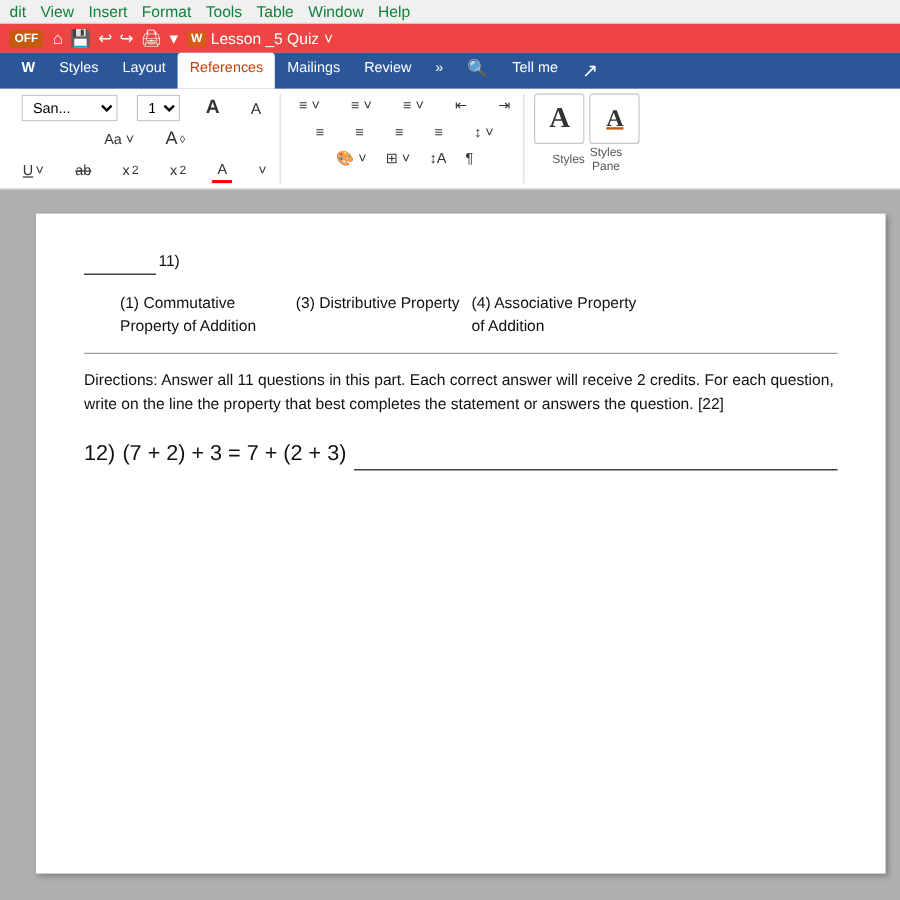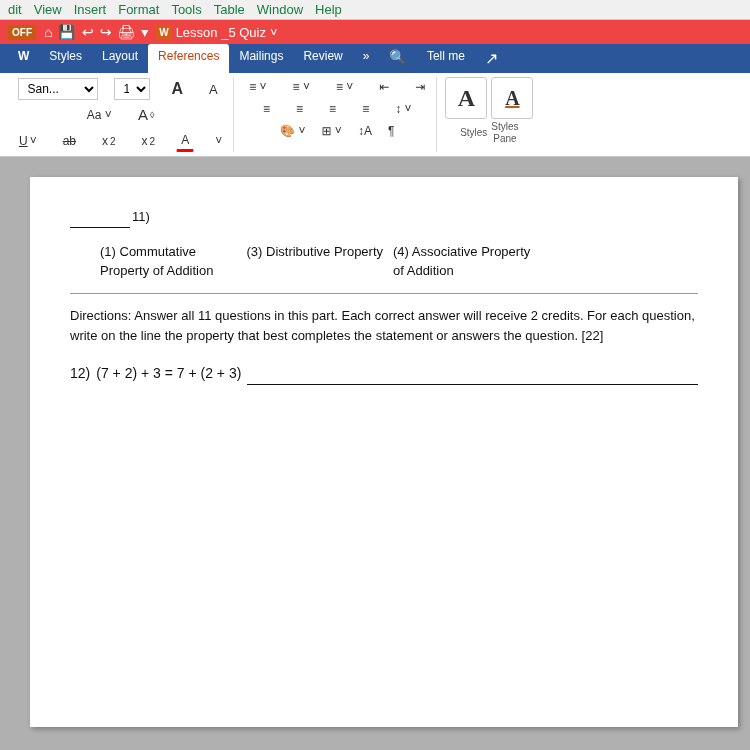--- a/index.html
+++ b/index.html
@@ -205,21 +205,21 @@
     }
     .directions-label {
       font-weight: 500;
     }
 
     .q12-line {
       display: flex;
       align-items: baseline;
       gap: 6px;
       margin-top: 16px;
-      font-size: 14px;
+      font-size: 18px;
     }
     .q12-answer-line {
       flex: 1;
       border-bottom: 1px solid #111;
     }
 
     .divider-line {
       border: none;
       border-top: 1px solid #999;
       margin: 12px 0;

